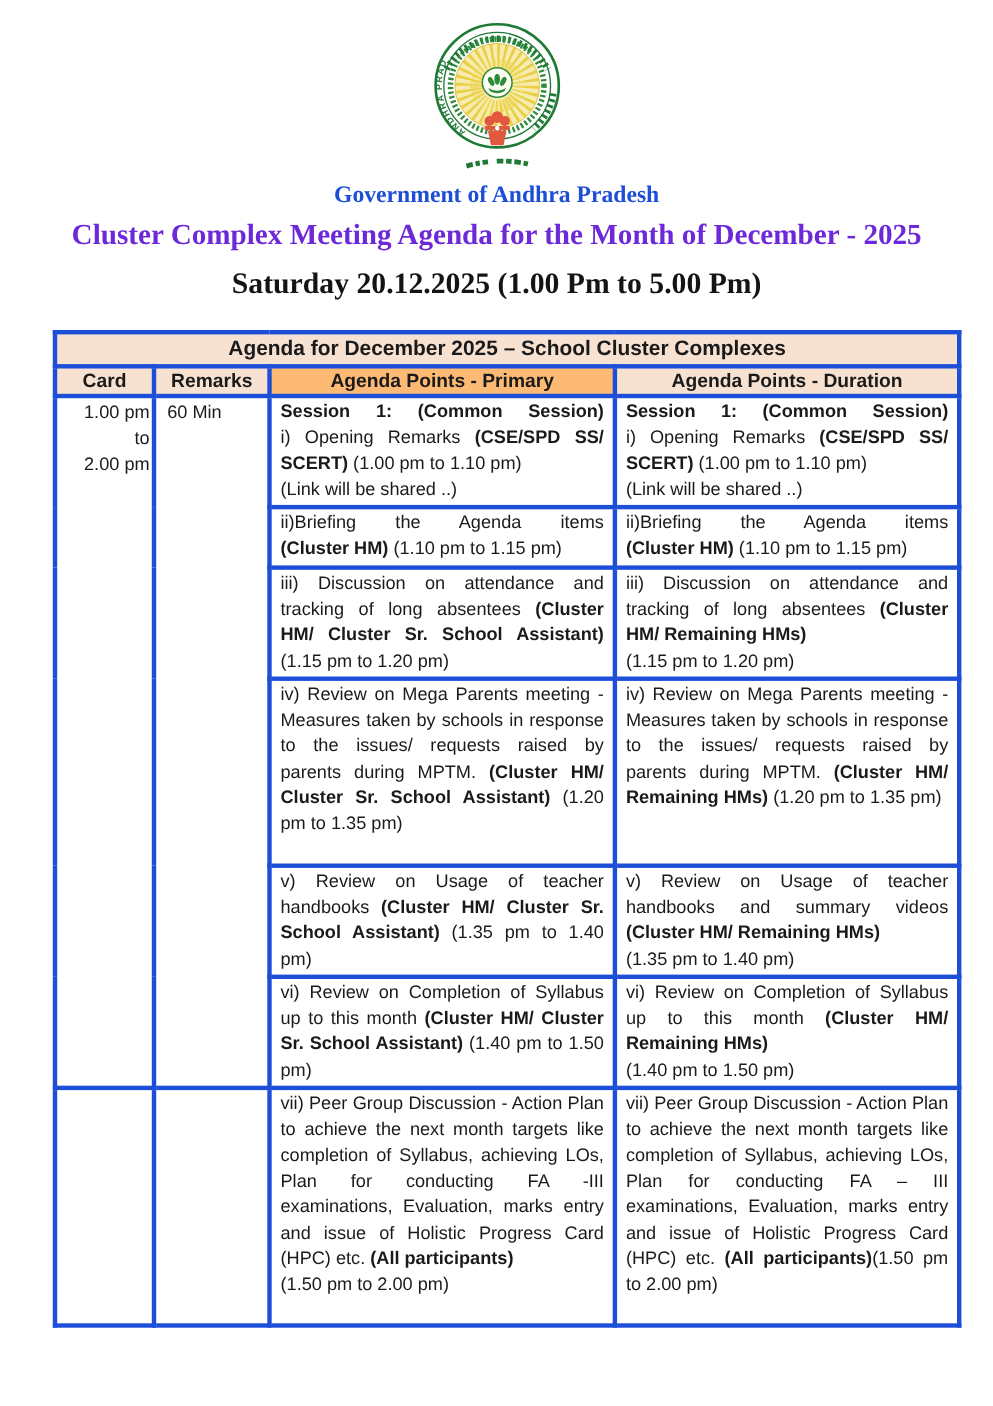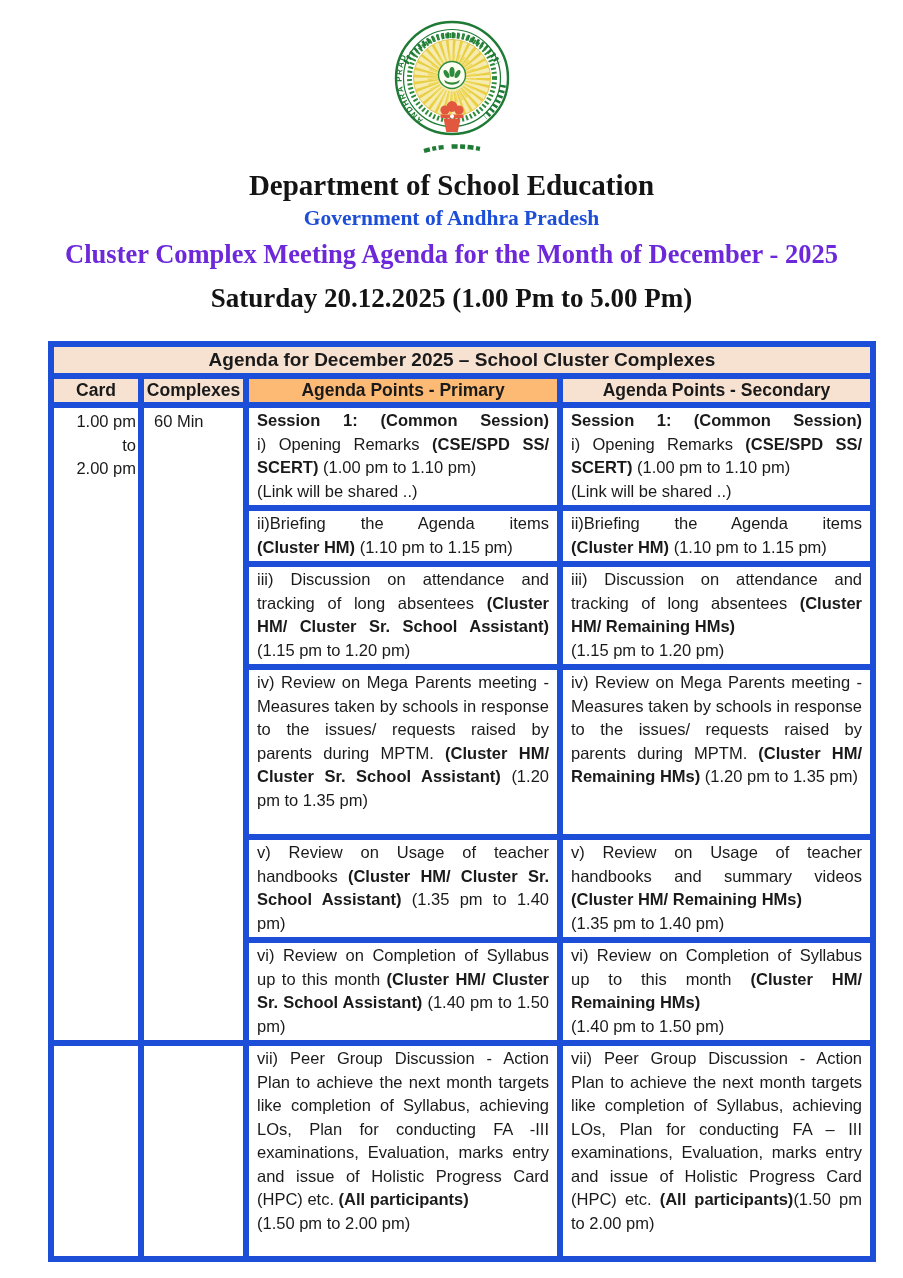--- a/index.html
+++ b/index.html
@@ -33,21 +33,21 @@
     font-size:27px; text-align:center; margin:13px 16px 0; color:#141414;
   }
 
   
   table.agenda {
     border-collapse:collapse; table-layout:fixed;
     margin:27px 0 0 48px; width:822px;
     font-family:"Liberation Sans", sans-serif;
   }
   table.agenda th, table.agenda td {
-    border:6px solid #1d4ed8; box-sizing:border-box;
+    border:4px solid #1d4ed8; box-sizing:border-box;
   }
   .caption-cell {
     font-size:19px; font-weight:bold; text-align:center;
     height:31px; padding:2px 4px;
   }
   .head-cell {
     font-size:17.5px; font-weight:bold; text-align:center;
     height:24px; padding:1px 2px;
   }
   .time-cell {
@@ -107,41 +107,40 @@
         <circle cx="59" cy="93.5" r="5.4"></circle>
         <rect x="47.5" y="101.5" width="23" height="3.6" rx="1"></rect>
         <circle cx="59" cy="103.3" r="2" fill="#ffffff"></circle>
         <path d="M50.5,105.6 h17 l-2.8,13.5 h-11.4 z"></path>
       </g>
 
       <path d="M 31,138 Q 59,130 87,136" fill="none" stroke="#1E7A34" stroke-width="4.4" stroke-dasharray="6 2.5 4 2.5 5 8 6 2.5 5 2.5"></path>
     </svg>
   </div>
 
-  <div class="h-dept">Department of School Education</div>
   <div class="h-govt">Government of Andhra Pradesh</div>
   <div class="h-meeting" id="meeting-title" style="color: #6d28d9;">Cluster Complex Meeting Agenda for the Month of December - 2025</div>
   <div class="h-date">Saturday 20.12.2025 (1.00 Pm to 5.00 Pm)</div>
 
   <table class="agenda">
     <colgroup>
       <col style="width:90px">
         <col style="width:105px">
         <col style="width:314px">
         <col style="width:313px">
     </colgroup>
     <thead>
       <tr>
         <th colspan="4" class="caption-cell" style="background: rgb(247, 226, 210);">Agenda for December 2025 – School Cluster Complexes</th>
       </tr>
       <tr>
         <th class="head-cell" style="background: rgb(247, 226, 210);">Card</th>
-        <th class="head-cell" style="background: rgb(247, 226, 210);">Complexes</th>
+        <th class="head-cell" style="background: rgb(247, 226, 210);">Remarks</th>
         <th class="head-cell" style="background: #fdba74;">Agenda Points - Primary</th>
-        <th class="head-cell" style="background: rgb(247, 226, 210);">Agenda Points - Secondary</th>
+        <th class="head-cell" style="background: rgb(247, 226, 210);">Agenda Points - Duration</th>
       </tr>
     </thead>
     <tbody id="agenda-body">
         <tr>
           <td class="time-cell" rowspan="6">1.00 pm<br>to<br>2.00 pm</td>
           <td class="duration-cell" rowspan="6">60 Min</td>
           <td class="agenda-cell" style="height: 95px;"><div class="jline"><b>Session 1: (Common Session)</b></div><span>i) Opening Remarks </span><b>(CSE/SPD SS/ SCERT)</b><span> (1.00 pm to 1.10 pm)</span><br><span>(Link will be shared ..)</span></td>
           <td class="agenda-cell" style="height: 95px;"><div class="jline"><b>Session 1: (Common Session)</b></div><span>i) Opening Remarks </span><b>(CSE/SPD SS/ SCERT)</b><span> (1.00 pm to 1.10 pm)</span><br><span>(Link will be shared ..)</span></td>
         </tr>
         <tr>

